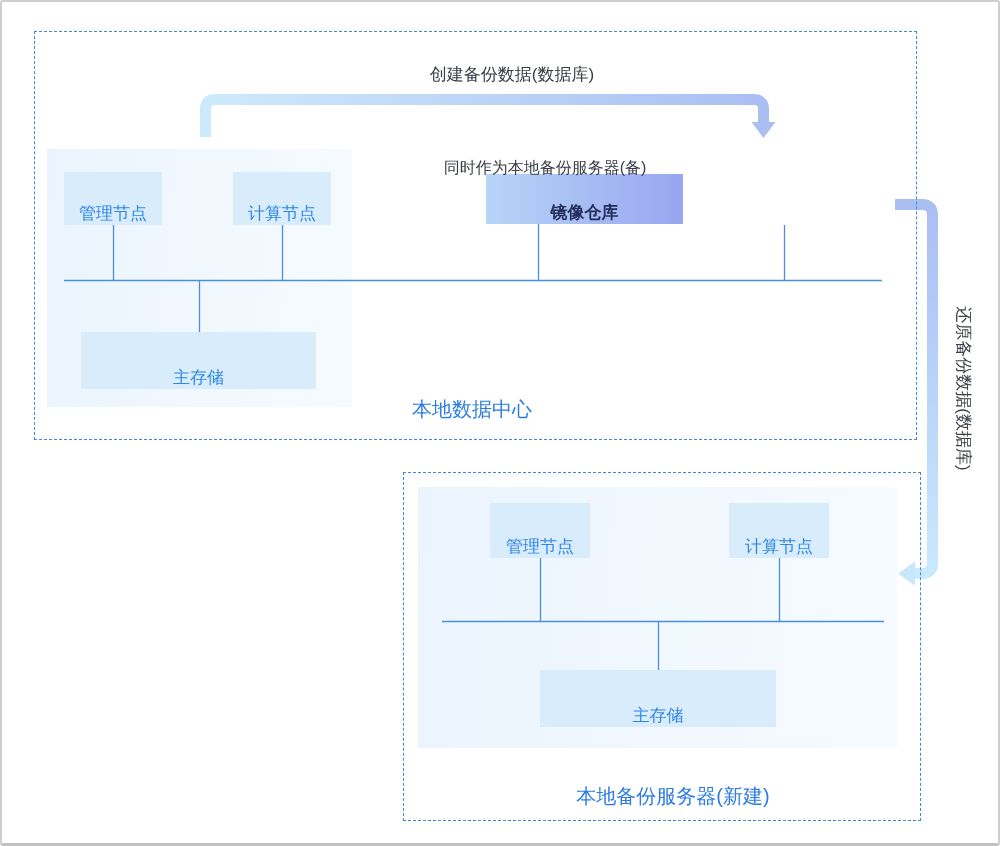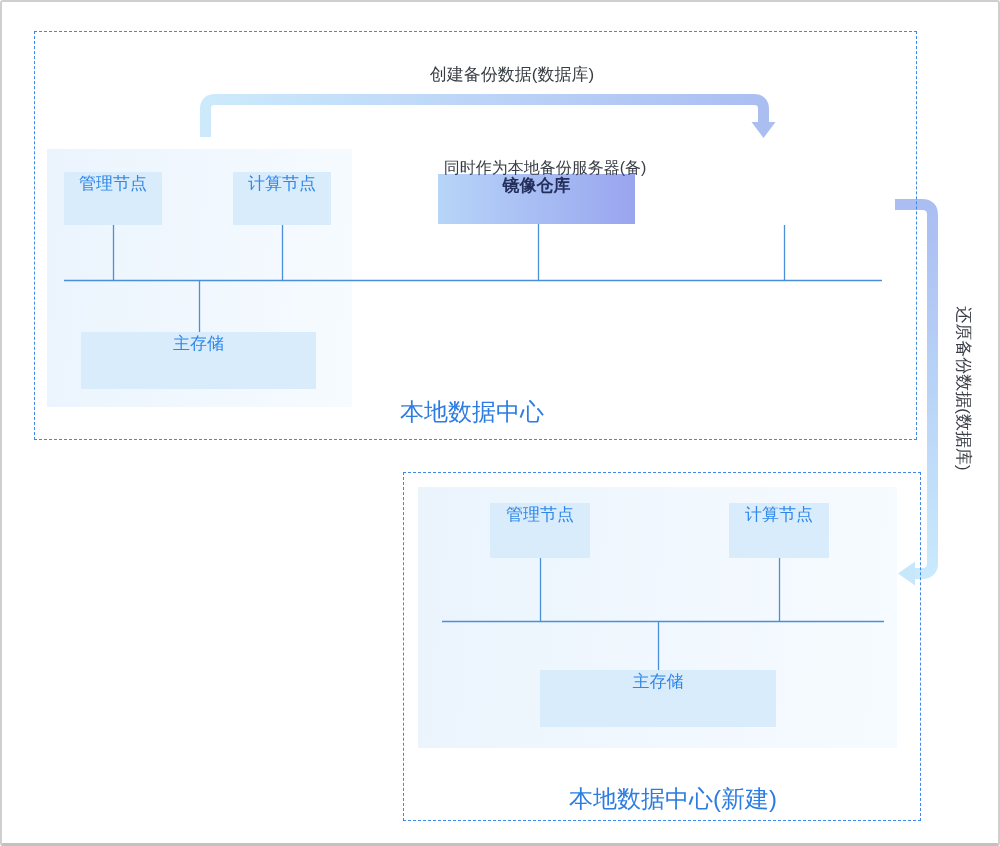--- a/index.html
+++ b/index.html
@@ -11,35 +11,35 @@
   }
   .dashed-box{
     position:absolute;border:1px dashed #3e87e8;background:transparent;
     z-index:4;pointer-events:none;
   }
   .panel{
     position:absolute;z-index:1;
     background:linear-gradient(95deg,#ebf4fd 0%,#f6fbff 100%);
   }
   .node{
-    position:absolute;z-index:2;display:flex;align-items:flex-start;justify-content:center;
+    position:absolute;z-index:2;display:flex;align-items:flex-end;justify-content:center;
     background:#d8ecfc;color:#2f86e8;font-size:17px;white-space:nowrap;
   }
   .node.mirror{
     background:linear-gradient(90deg,#b7d5f8 0%,#99a5ef 100%);
-    color:#242e5a;font-weight:700;
+    color:#242e5a;font-weight:700;margin-left:48px;
   }
   .node.backup{
     background:#dbe4fb;color:#2f74e2;
   }
   .lbl{
     position:absolute;z-index:5;text-align:center;white-space:nowrap;
   }
   .lbl.dark{color:#383d44;text-align:center;}
-  .lbl.blue{color:#2c7ce2;font-size:24px;}
+  .lbl.blue{color:#2c7ce2;font-size:20px;}
   #restore-label{
     transform:rotate(90deg);transform-origin:center center;color:#3a3f47;
   }
   #wires{position:absolute;left:0;top:0;z-index:3;}
 </style>
 </head>
 <body>
 
 <div id="frame">
 
@@ -109,15 +109,15 @@
   </svg>
 
   <div class="dashed-box" style="left:32px;top:29px;width:881px;height:407px;"></div>
   <div class="dashed-box" style="left:401px;top:470px;width:516px;height:347px;"></div>
 
   <div class="lbl dark" style="left:310px;top:61px;width:400px;font-size:17px;">创建备份数据(数据库)</div>
   <div class="lbl dark" style="left:393px;top:156px;width:300px;font-size:16px;">同时作为本地备份服务器(备)</div>
   <div class="lbl" id="restore-label" style="left:868px;top:375px;width:186px;font-size:17px;">还原备份数据(数据库)</div>
 
   <div class="lbl blue" style="left:340px;top:394px;width:260px;">本地数据中心</div>
-  <div class="lbl blue" style="left:528px;top:781px;width:286px;">本地数据中心(新建)</div>
+  <div class="lbl blue" style="left:528px;top:781px;width:286px;">本地备份服务器(新建)</div>
 
 </div>
 
 </body></html>

